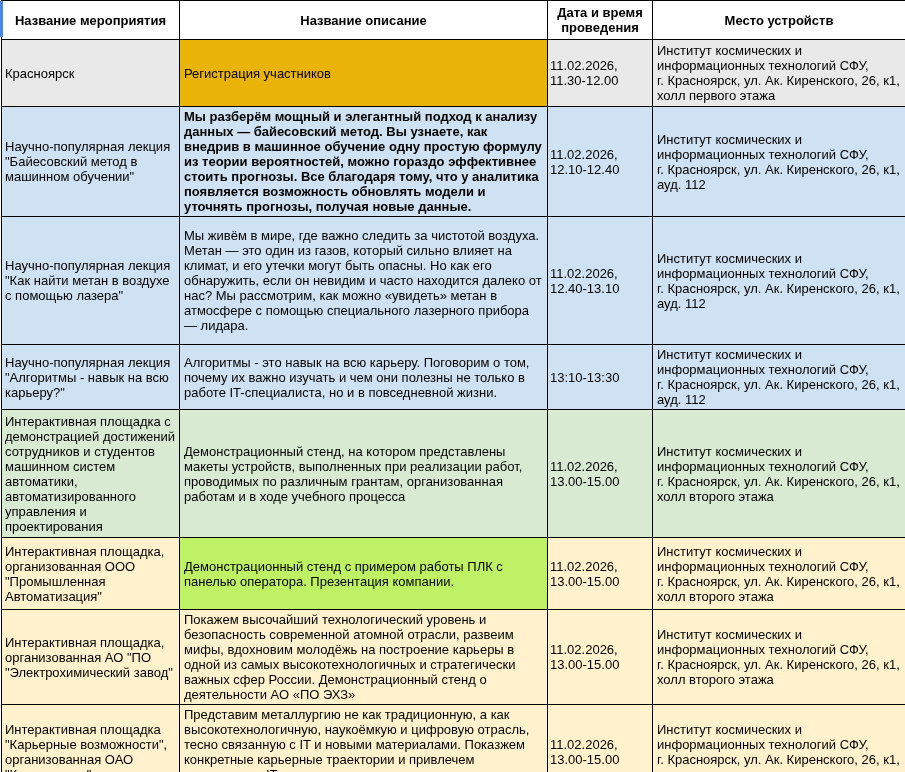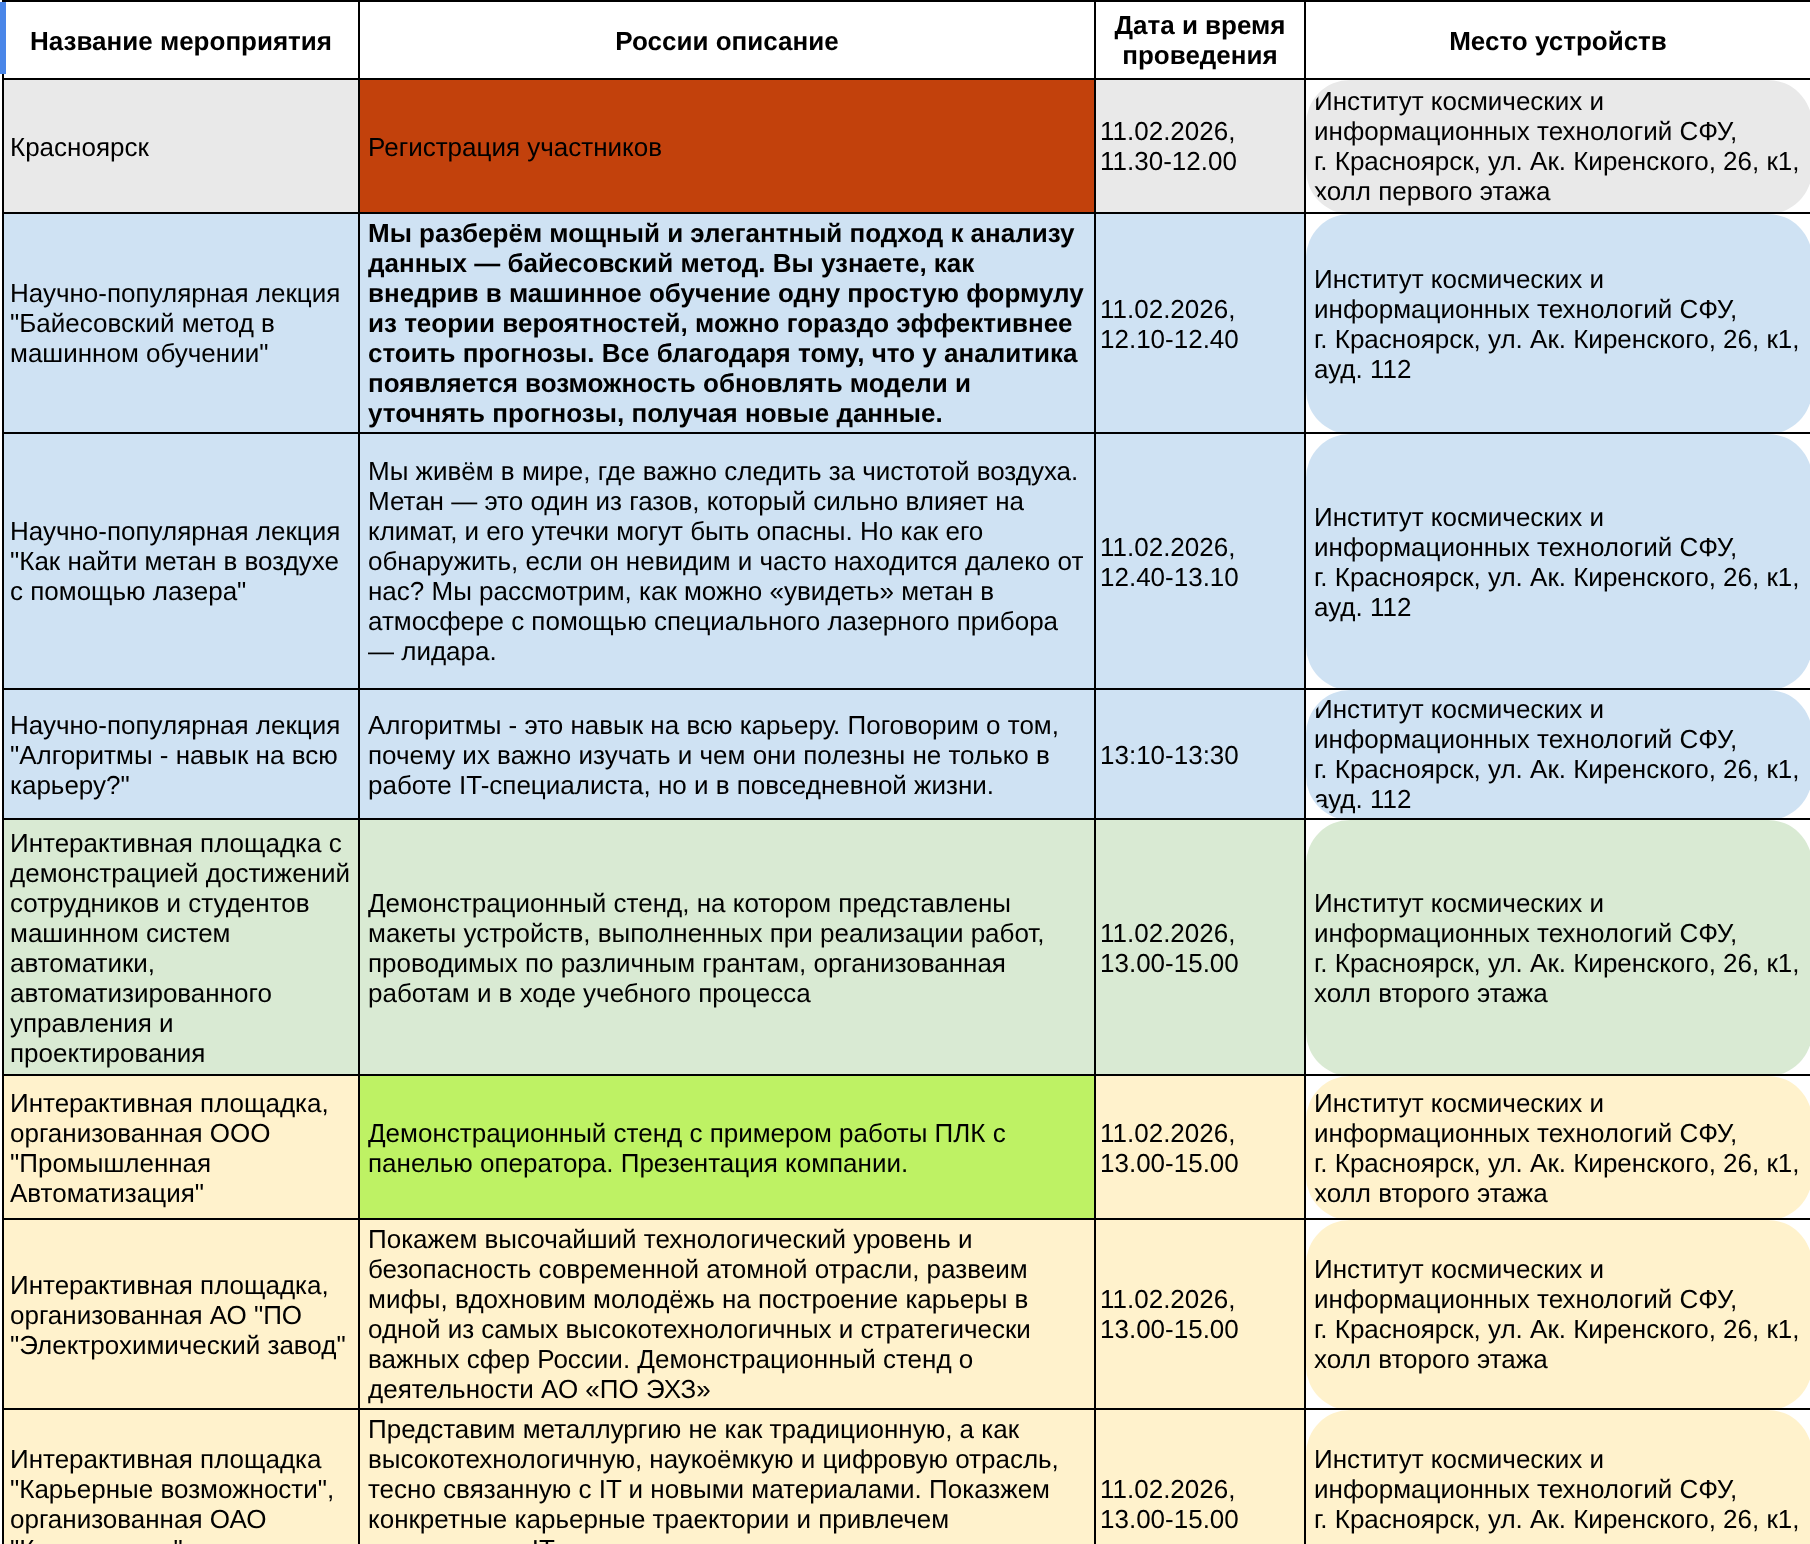--- a/index.html
+++ b/index.html
@@ -33,21 +33,21 @@
   table.events th {
     background: #ffffff;
     font-weight: bold;
     text-align: center;
     padding: 2px 4px;
     height: 34px;
   }
   td.c-name { text-align: left; padding: 2px 2px 2px 3px; }
   td.c-desc { text-align: left; padding: 2px 4px; }
   td.c-date { text-align: left; padding: 2px 2px; white-space: pre-line; }
-  td.c-loc  { text-align: left; padding: 2px 4px; white-space: pre-line; border-radius: 22px; }
+  td.c-loc  { text-align: left; padding: 2px 4px; white-space: pre-line; }
   .sel-marker {
     position: absolute;
     left: 0;
     top: 1px;
     width: 3px;
     height: 36px;
     background: #4a86e8;
   }
 </style>
 </head>
@@ -57,29 +57,29 @@
   <table class="events">
     <colgroup>
       <col style="width:178px">
       <col style="width:368px">
       <col style="width:105px">
       <col style="width:253px">
     </colgroup>
     <thead>
       <tr>
         <th>Название мероприятия</th>
-        <th>России описание</th>
+        <th>Название описание</th>
         <th>Дата и время проведения</th>
         <th>Место устройств</th>
       </tr>
     </thead>
     <tbody id="rows">
         <tr style="height: 67px;">
     <td class="c-name" style="background: rgb(233, 233, 233);">Красноярск</td>
-    <td class="c-desc" style="background: #c2410c;">Регистрация участников</td>
+    <td class="c-desc" style="background: #eab308;">Регистрация участников</td>
     <td class="c-date" style="background: rgb(233, 233, 233);">11.02.2026,
 11.30-12.00</td>
     <td class="c-loc" style="background: rgb(233, 233, 233);">Институт космических и
 информационных технологий СФУ,
 г. Красноярск, ул. Ак. Киренского, 26, к1,
 холл первого этажа</td>
   </tr>
         <tr style="height: 108px;">
     <td class="c-name" style="background: rgb(207, 226, 243);">Научно-популярная лекция "Байесовский метод в машинном обучении"</td>
     <td class="c-desc" style="background: rgb(207, 226, 243); font-weight: bold;">Мы разберём мощный и элегантный подход к анализу данных — байесовский метод. Вы узнаете, как внедрив в машинное обучение одну простую формулу из теории вероятностей, можно гораздо эффективнее стоить прогнозы. Все благодаря тому, что у аналитика появляется возможность обновлять модели и уточнять прогнозы, получая новые данные.</td>

